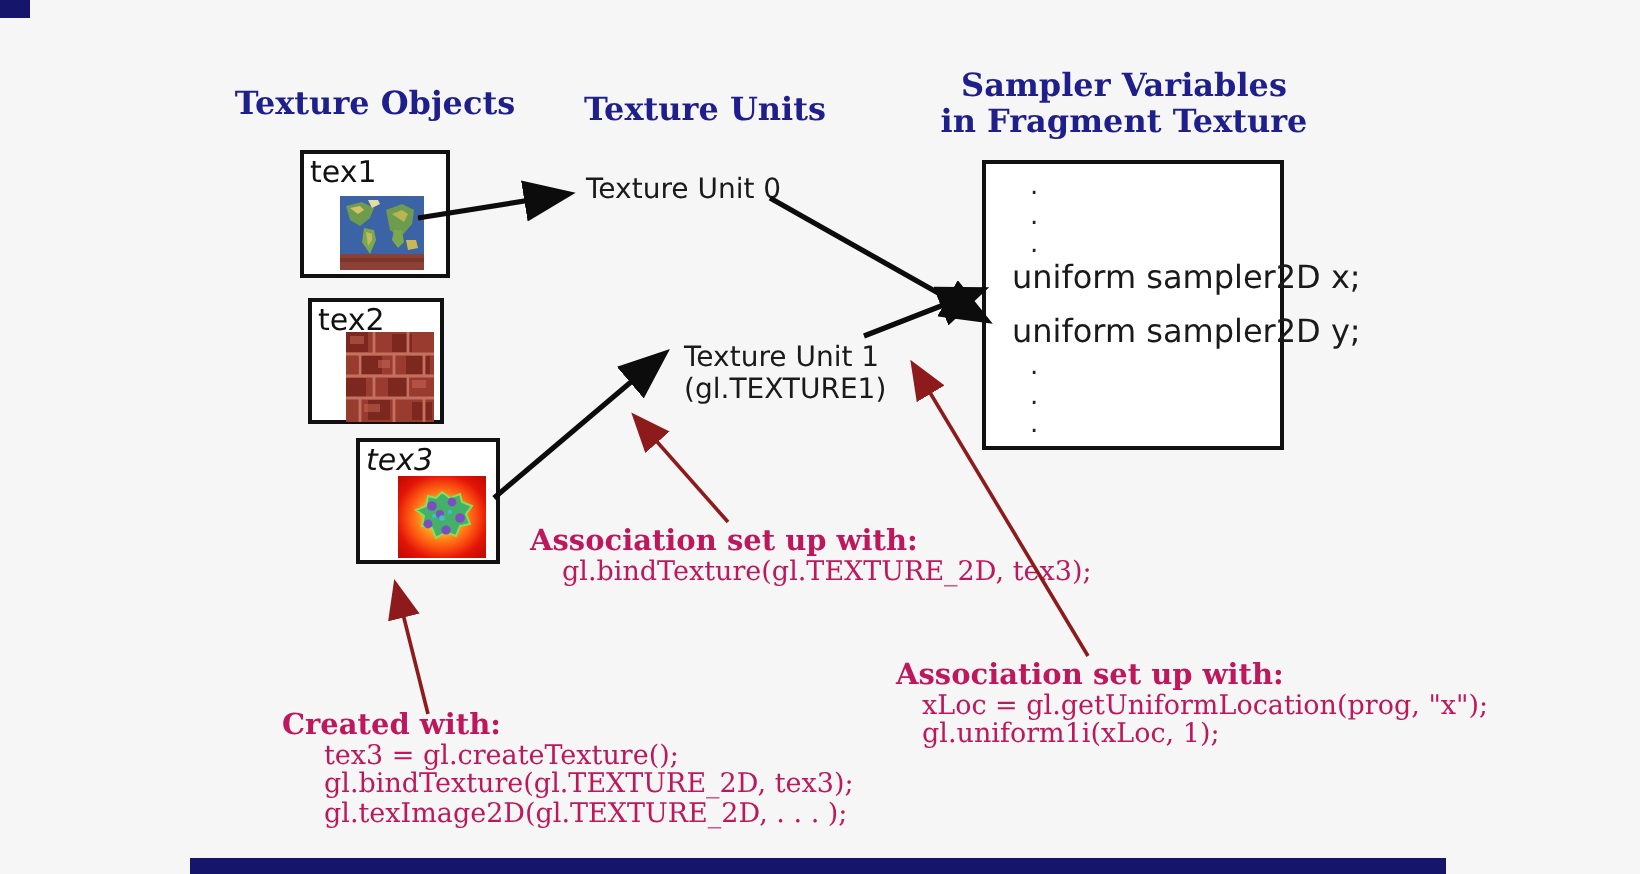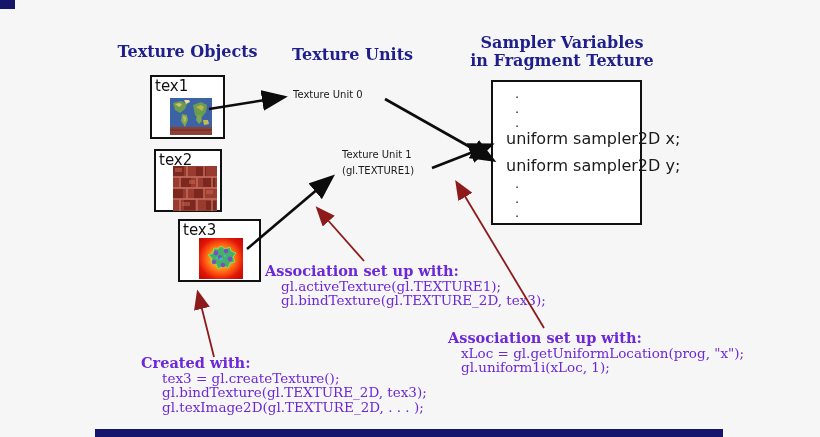--- a/index.html
+++ b/index.html
@@ -13,34 +13,34 @@
   }
   .texbox{
     position:absolute;background:#ffffff;border:2.5px solid #111;
     box-sizing:border-box;
   }
   .texlabel{
     position:absolute;left:3px;top:0px;font-size:15px;color:#111;line-height:18px;
   }
   .teximg{position:absolute;}
   .tu-label{
-    position:absolute;font-size:10px;color:#1a1a1a;line-height:16px;white-space:nowrap;
+    position:absolute;font-size:14px;color:#1a1a1a;line-height:16px;white-space:nowrap;
   }
   .sampler-box{
     position:absolute;left:491px;top:80px;width:151px;height:145px;
     background:#ffffff;border:2.5px solid #111;box-sizing:border-box;
   }
   .dot{
     position:absolute;left:22px;font-size:13px;color:#222;line-height:10px;
   }
   .sampler-line{
     position:absolute;left:13px;font-size:16px;color:#1a1a1a;white-space:nowrap;
   }
   .annotation{
-    position:absolute;color:#6d28d9;font-family:"DejaVu Serif","Liberation Serif",serif;
+    position:absolute;color:#be185d;font-family:"DejaVu Serif","Liberation Serif",serif;
     font-size:13.5px;line-height:14.5px;white-space:nowrap;
   }
   .annotation .ann-title{font-weight:bold;font-size:14.5px;}
   .annotation .ann-code{margin-left:16px;}
   #created-annotation .ann-code{margin-left:21px;}
   #assoc-sampler-annotation .ann-code{margin-left:13px;}
   #overlay{position:absolute;left:0;top:0;pointer-events:none;}
   .navy-bar{position:absolute;background:#15156b;}
 </style>
 </head>
@@ -107,21 +107,21 @@
       </g>
       <g fill="#c96a55" opacity="0.5">
         <rect x="2" y="2" width="7" height="4"></rect>
           <rect x="16" y="14" width="6" height="4"></rect>
         <rect x="33" y="24" width="7" height="4"></rect>
           <rect x="9" y="36" width="8" height="4"></rect>
       </g>
     </svg>
   </div>
 
-  <div class="texbox" style="left:178px;top:219px;width:83px;height:63px;">
+  <div class="texbox" style="left:178px;top:219px;width:72px;height:63px;font-style:italic;">
     <div class="texlabel">tex3</div>
     <svg class="teximg" style="left:19px;top:17px;" width="44" height="41" viewBox="0 0 44 41">
       <defs>
         <radialGradient id="fract-bg" cx="50%" cy="50%" r="65%">
           <stop offset="0%" stop-color="#fff24f"></stop>
           <stop offset="30%" stop-color="#ffad1f"></stop>
           <stop offset="55%" stop-color="#ff5c12"></stop>
           <stop offset="80%" stop-color="#e31407"></stop>
           <stop offset="100%" stop-color="#c50d05"></stop>
         </radialGradient>
@@ -140,39 +140,38 @@
         <circle cx="22" cy="21" r="1.4"></circle>
           <circle cx="26" cy="18" r="1.1"></circle>
           <circle cx="18" cy="20" r="1.0"></circle>
       </g>
     </svg>
   </div>
 
   <div class="tu-label" style="left:293px;top:87px;">
     <div>Texture Unit 0</div>
   </div>
-  <div class="tu-label" style="left:342px;top:147px;">
+  <div class="tu-label" style="left:342px;top:171px;">
     <div>Texture Unit 1</div>
     <div>(gl.TEXTURE1)</div>
   </div>
 
   <div class="sampler-box">
     <div class="dot" style="top:7px;">.</div>
     <div class="dot" style="top:22px;">.</div>
     <div class="dot" style="top:36px;">.</div>
     <div class="sampler-line" style="top:47px;">uniform sampler2D x;</div>
     <div class="sampler-line" style="top:74px;">uniform sampler2D y;</div>
     <div class="dot" style="top:97px;">.</div>
     <div class="dot" style="top:112px;">.</div>
     <div class="dot" style="top:126px;">.</div>
   </div>
 
   <div class="annotation" id="assoc-texture-annotation" style="left:265px;top:264px;">
     <div class="ann-title">Association set up with:</div>
-    <div class="ann-code">gl.activeTexture(gl.TEXTURE1);</div>
     <div class="ann-code">gl.bindTexture(gl.TEXTURE_2D, tex3);</div>
   </div>
 
   <div class="annotation" id="created-annotation" style="left:141px;top:356px;">
     <div class="ann-title">Created with:</div>
     <div class="ann-code">tex3 = gl.createTexture();</div>
     <div class="ann-code">gl.bindTexture(gl.TEXTURE_2D, tex3);</div>
     <div class="ann-code">gl.texImage2D(gl.TEXTURE_2D, . . . );</div>
   </div>
 

